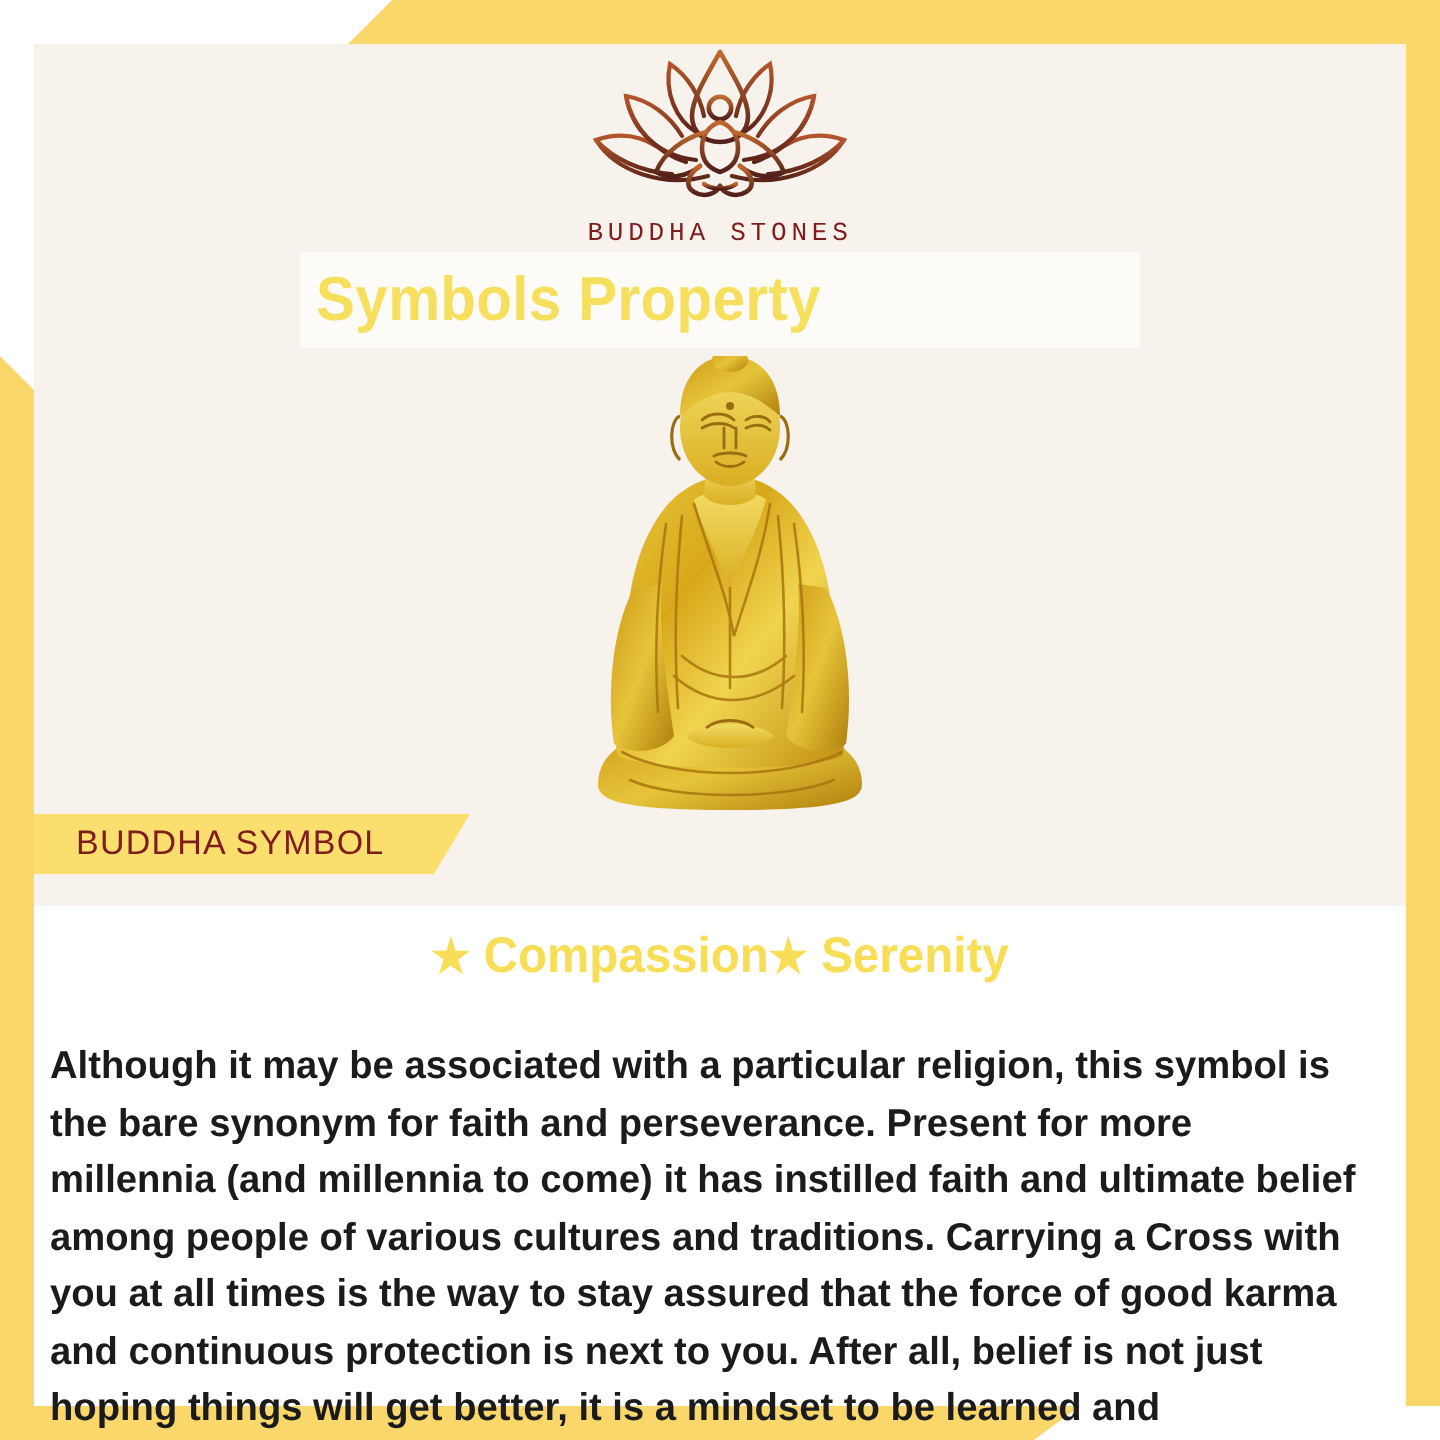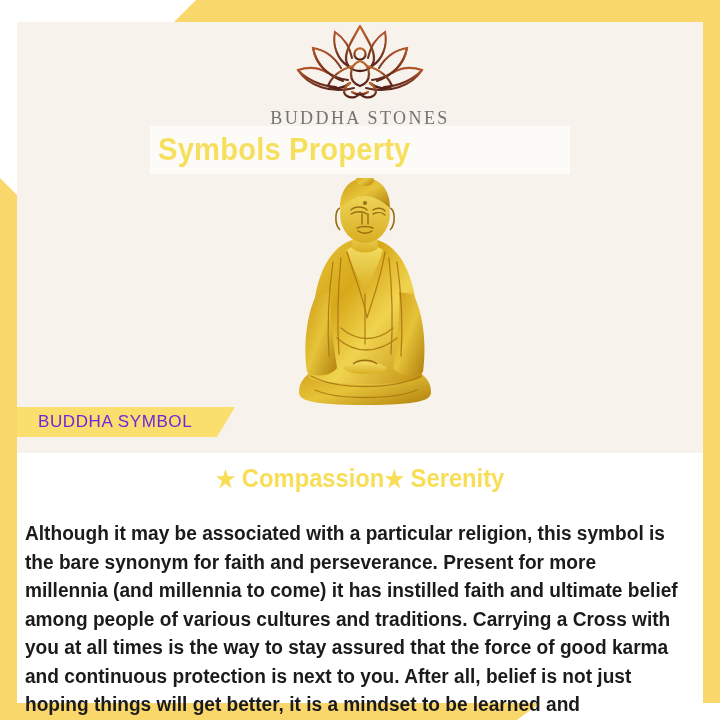--- a/index.html
+++ b/index.html
@@ -61,24 +61,24 @@
   #brand {
     position: absolute;
     left: 0; top: 24px;
     width: 720px;
     text-align: center;
   }
   #logo-mark { display: block; margin: 0 auto; }
   #brand-name {
     display: block;
     margin-top: 2px;
-    font-family: Liberation Serif, serif;
-    font-size: 18px;
+    font-family: Liberation Mono, monospace;
+    font-size: 13px;
     letter-spacing: 2.4px;
-    color: #737373;
+    color: #7f1d1d;
     font-weight: 400;
   }
 
   
   #title-banner {
     position: absolute;
     left: 150px; top: 126px;
     width: 420px; height: 48px;
     background: #fdfbf8;
     display: flex;
@@ -106,21 +106,21 @@
     position: absolute;
     left: 17px; top: 407px;
     width: 218px; height: 30px;
     background: #fadf6f;
     clip-path: polygon(0 0, 218px 0, 200px 30px, 0 30px);
     display: flex;
     align-items: center;
   }
   #symbol-tag-label {
     padding-left: 21px;
-    color: #6d28d9;
+    color: #7f1d1d;
     font-size: 17px;
     letter-spacing: 0.6px;
     font-weight: 400;
   }
 
   
   #subtitle {
     position: absolute;
     left: 17px; top: 464px;
     width: 686px;

